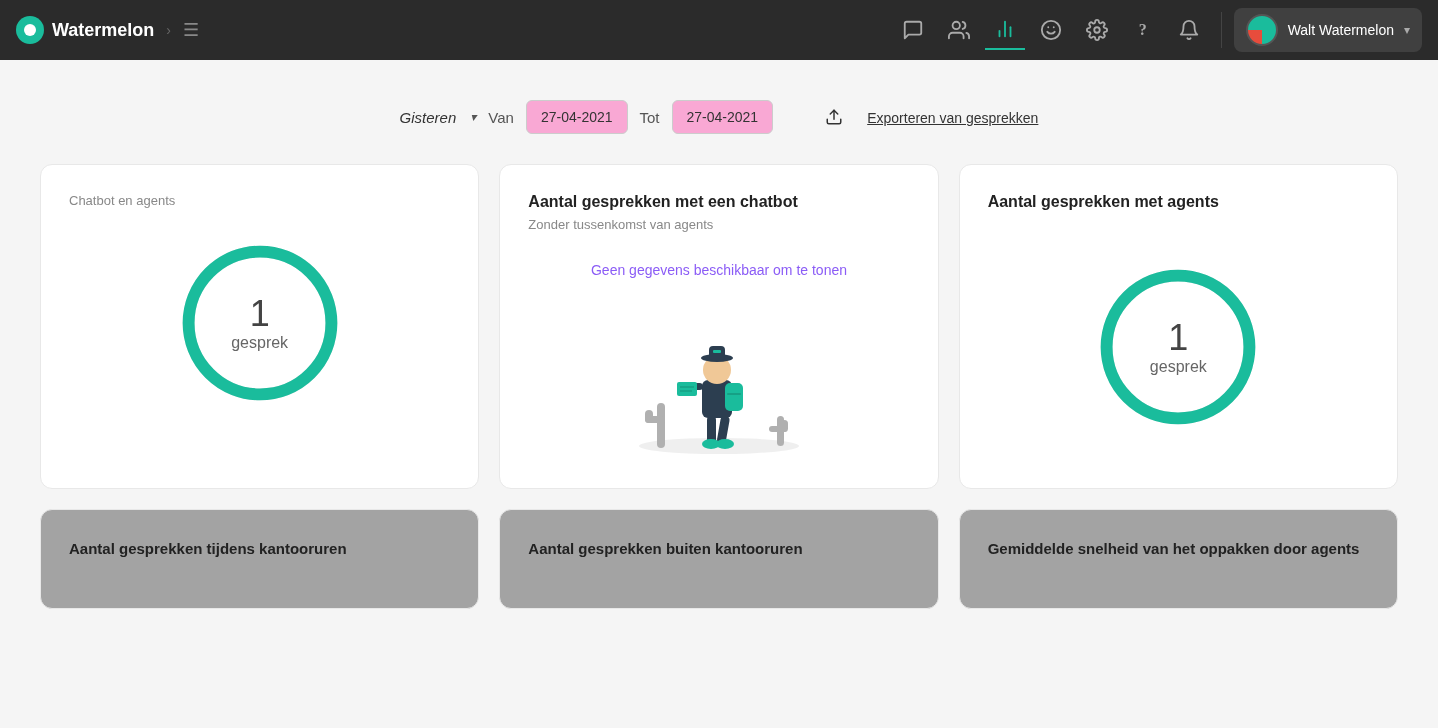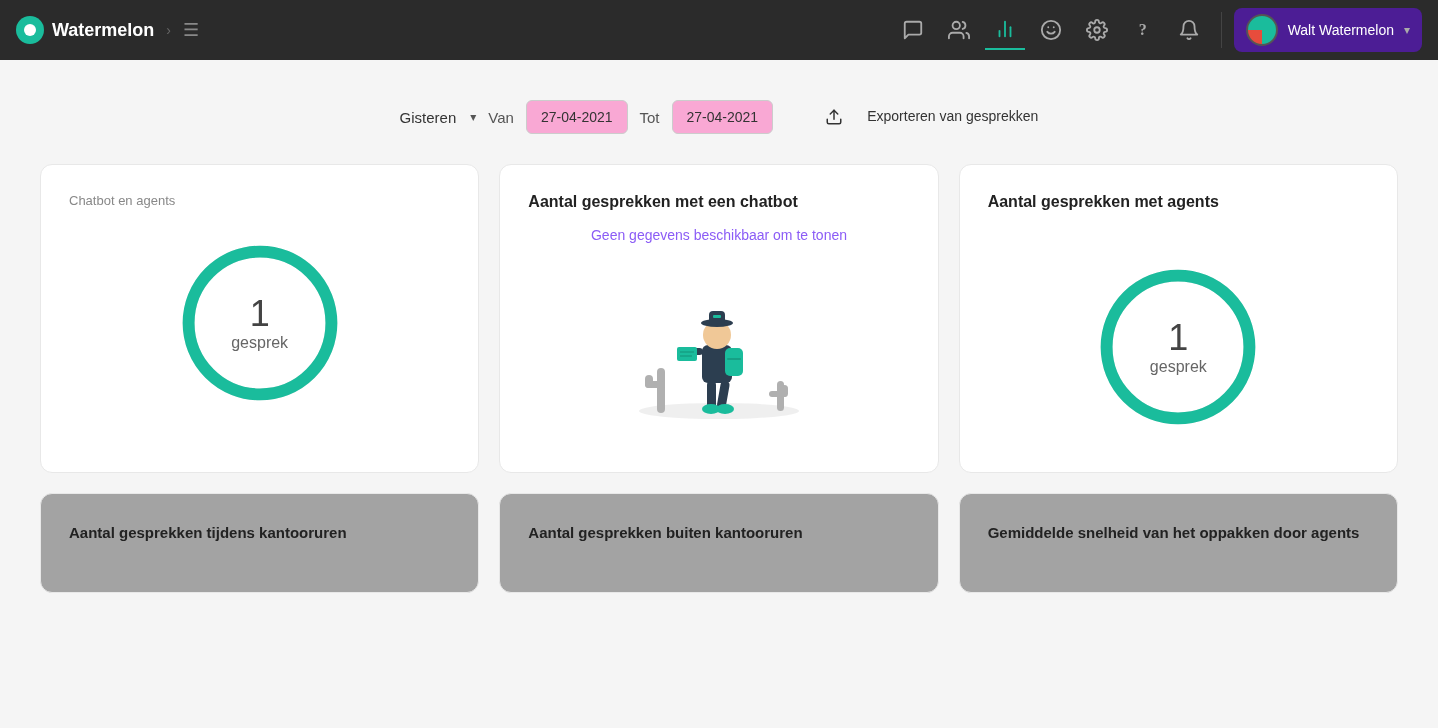--- a/index.html
+++ b/index.html
@@ -75,21 +75,21 @@
     .nav-divider {
       width: 1px;
       height: 36px;
       background: #444;
       margin: 0 6px;
     }
     .nav-user {
       display: flex;
       align-items: center;
       gap: 10px;
-      background: #4c1d95;
+      background: #404040;
       border-radius: 8px;
       padding: 6px 12px;
       cursor: pointer;
       color: white;
     }
     .nav-user-avatar {
       width: 32px;
       height: 32px;
       border-radius: 50%;
       background: conic-gradient(#1abc9c 0deg 180deg, #e74c3c 180deg 360deg);
@@ -119,47 +119,49 @@
       padding: 20px 0 30px;
     }
     .filter-dropdown {
       display: flex;
       align-items: center;
       gap: 14px;
       font-size: 15px;
       color: #333;
       cursor: pointer;
       font-weight: 500;
+      font-style: italic;
     }
     .filter-dropdown .chevron {
       color: #555;
       font-size: 12px;
     }
     .filter-label {
       font-size: 15px;
       color: #555;
     }
     .date-input {
       border: 1px solid #ccc;
       border-radius: 6px;
       padding: 8px 14px;
       font-size: 14px;
       color: #333;
       background: #f9a8d4;
       cursor: pointer;
     }
     .export-btn {
       display: flex;
-      align-items: flex-start;
+      align-items: flex-end;
       gap: 24px;
       margin-left: 40px;
       font-size: 14px;
       color: #333;
       cursor: pointer;
       font-weight: 500;
+      text-decoration: underline;
     }
 
     
     .cards-grid {
       display: grid;
       grid-template-columns: repeat(3, 1fr);
       gap: 20px;
     }
     .card {
       background: white;
@@ -355,20 +357,21 @@
           <div class="donut-text">
             <div class="donut-number">1</div>
             <div class="donut-label">gesprek</div>
           </div>
         </div>
       </div>
     </div>
 
     <div class="card">
       <div class="card-title">Aantal gesprekken met een chatbot</div>
+      <div class="card-subtitle">Zonder tussenkomst van agents</div>
       <div class="empty-state">
         <div class="empty-text">Geen gegevens beschikbaar om te tonen</div>
 
         <svg width="220" height="160" viewBox="0 0 220 160">
 
           <ellipse cx="110" cy="148" rx="80" ry="8" fill="#e0e0e0" opacity="0.5"></ellipse>
 
           <rect x="48" y="105" width="8" height="45" rx="4" fill="#b0b0b0"></rect>
           <rect x="36" y="118" width="20" height="7" rx="3.5" fill="#b0b0b0"></rect>
           <rect x="36" y="112" width="8" height="13" rx="4" fill="#b0b0b0"></rect>

